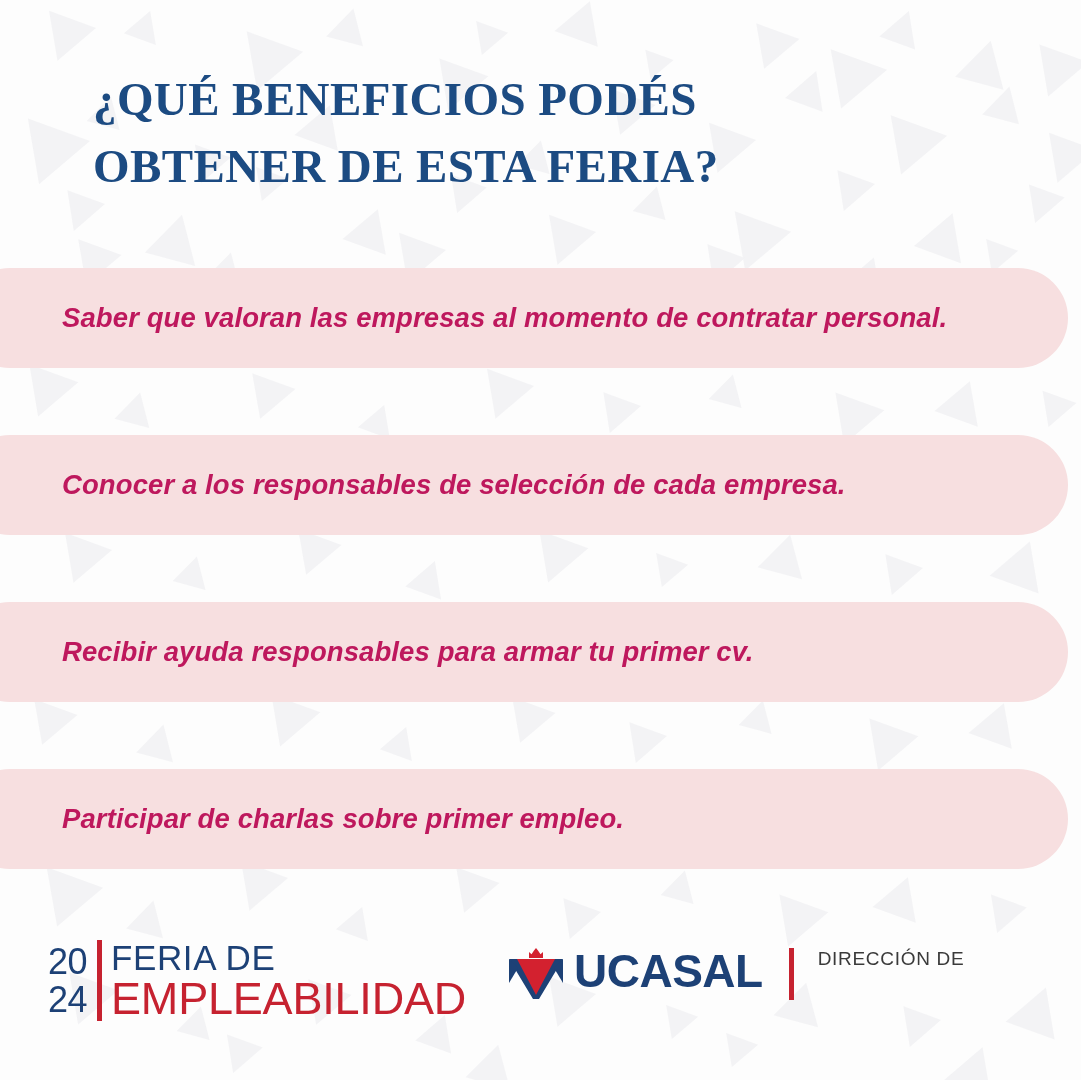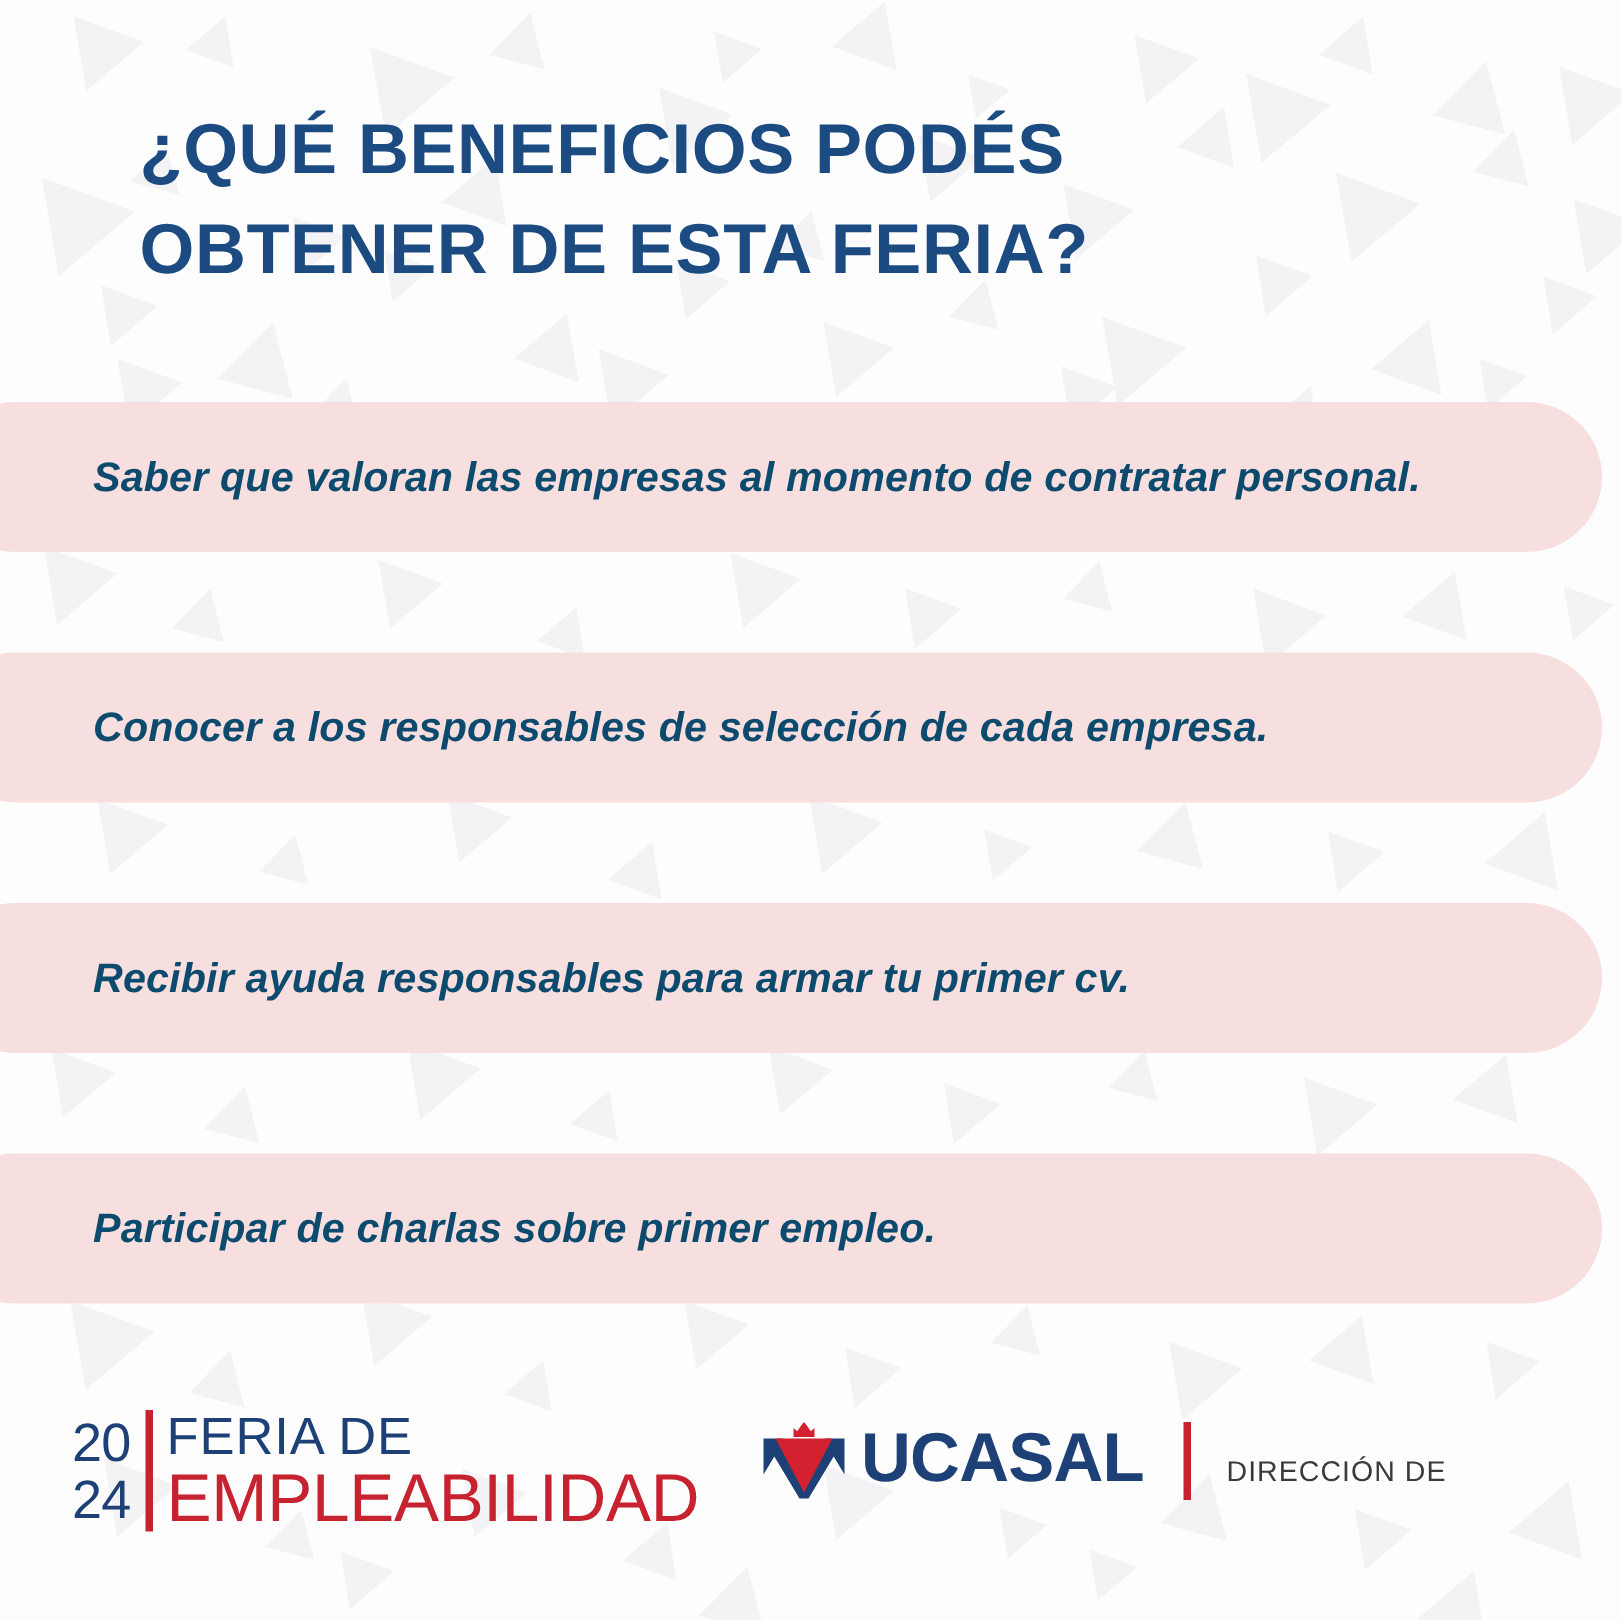--- a/index.html
+++ b/index.html
@@ -32,20 +32,21 @@
   }
 
   
   #heading-block {
     position: absolute;
     left: 60px;
     top: 66px;
     z-index: 3;
     display: flex;
     align-items: flex-start;
+    font-family: Liberation Serif, serif;
   }
   #heading-rule {
     width: 8px;
     background: #c62230;
     flex: 0 0 8px;
     border-radius: 1px;
   }
   #heading-text {
     margin-left: 25px;
     color: #1c4b82;
@@ -64,21 +65,21 @@
     width: 1108px;
     height: 100px;
     background: #f7dfe0;
     border-radius: 60px;
     z-index: 1;
     display: flex;
     align-items: center;
   }
   .pill-text {
     margin-left: 102px;
-    color: #0c4a6e;
+    color: #be185d;
     font-size: 27.5px;
     font-style: italic;
     font-weight: bold;
     letter-spacing: 0.1px;
     white-space: nowrap;
   }
   #pill-0 { top: 268px; }
   #pill-1 { top: 435px; }
   #pill-2 { top: 602px; }
   #pill-3 { top: 769px; }
@@ -164,21 +165,20 @@
   }
   #direccion {
     line-height: 1.18;
   }
   #direccion-line1 {
     display: block;
     color: #3a3a3a;
     font-size: 19px;
     font-weight: normal;
     letter-spacing: 0.7px;
-    margin-top: 23px;
   }
   #direccion-line2 {
     display: block;
     color: #111111;
     font-size: 20.5px;
     font-weight: bold;
     letter-spacing: 0.3px;
   }
 </style>
 </head>

